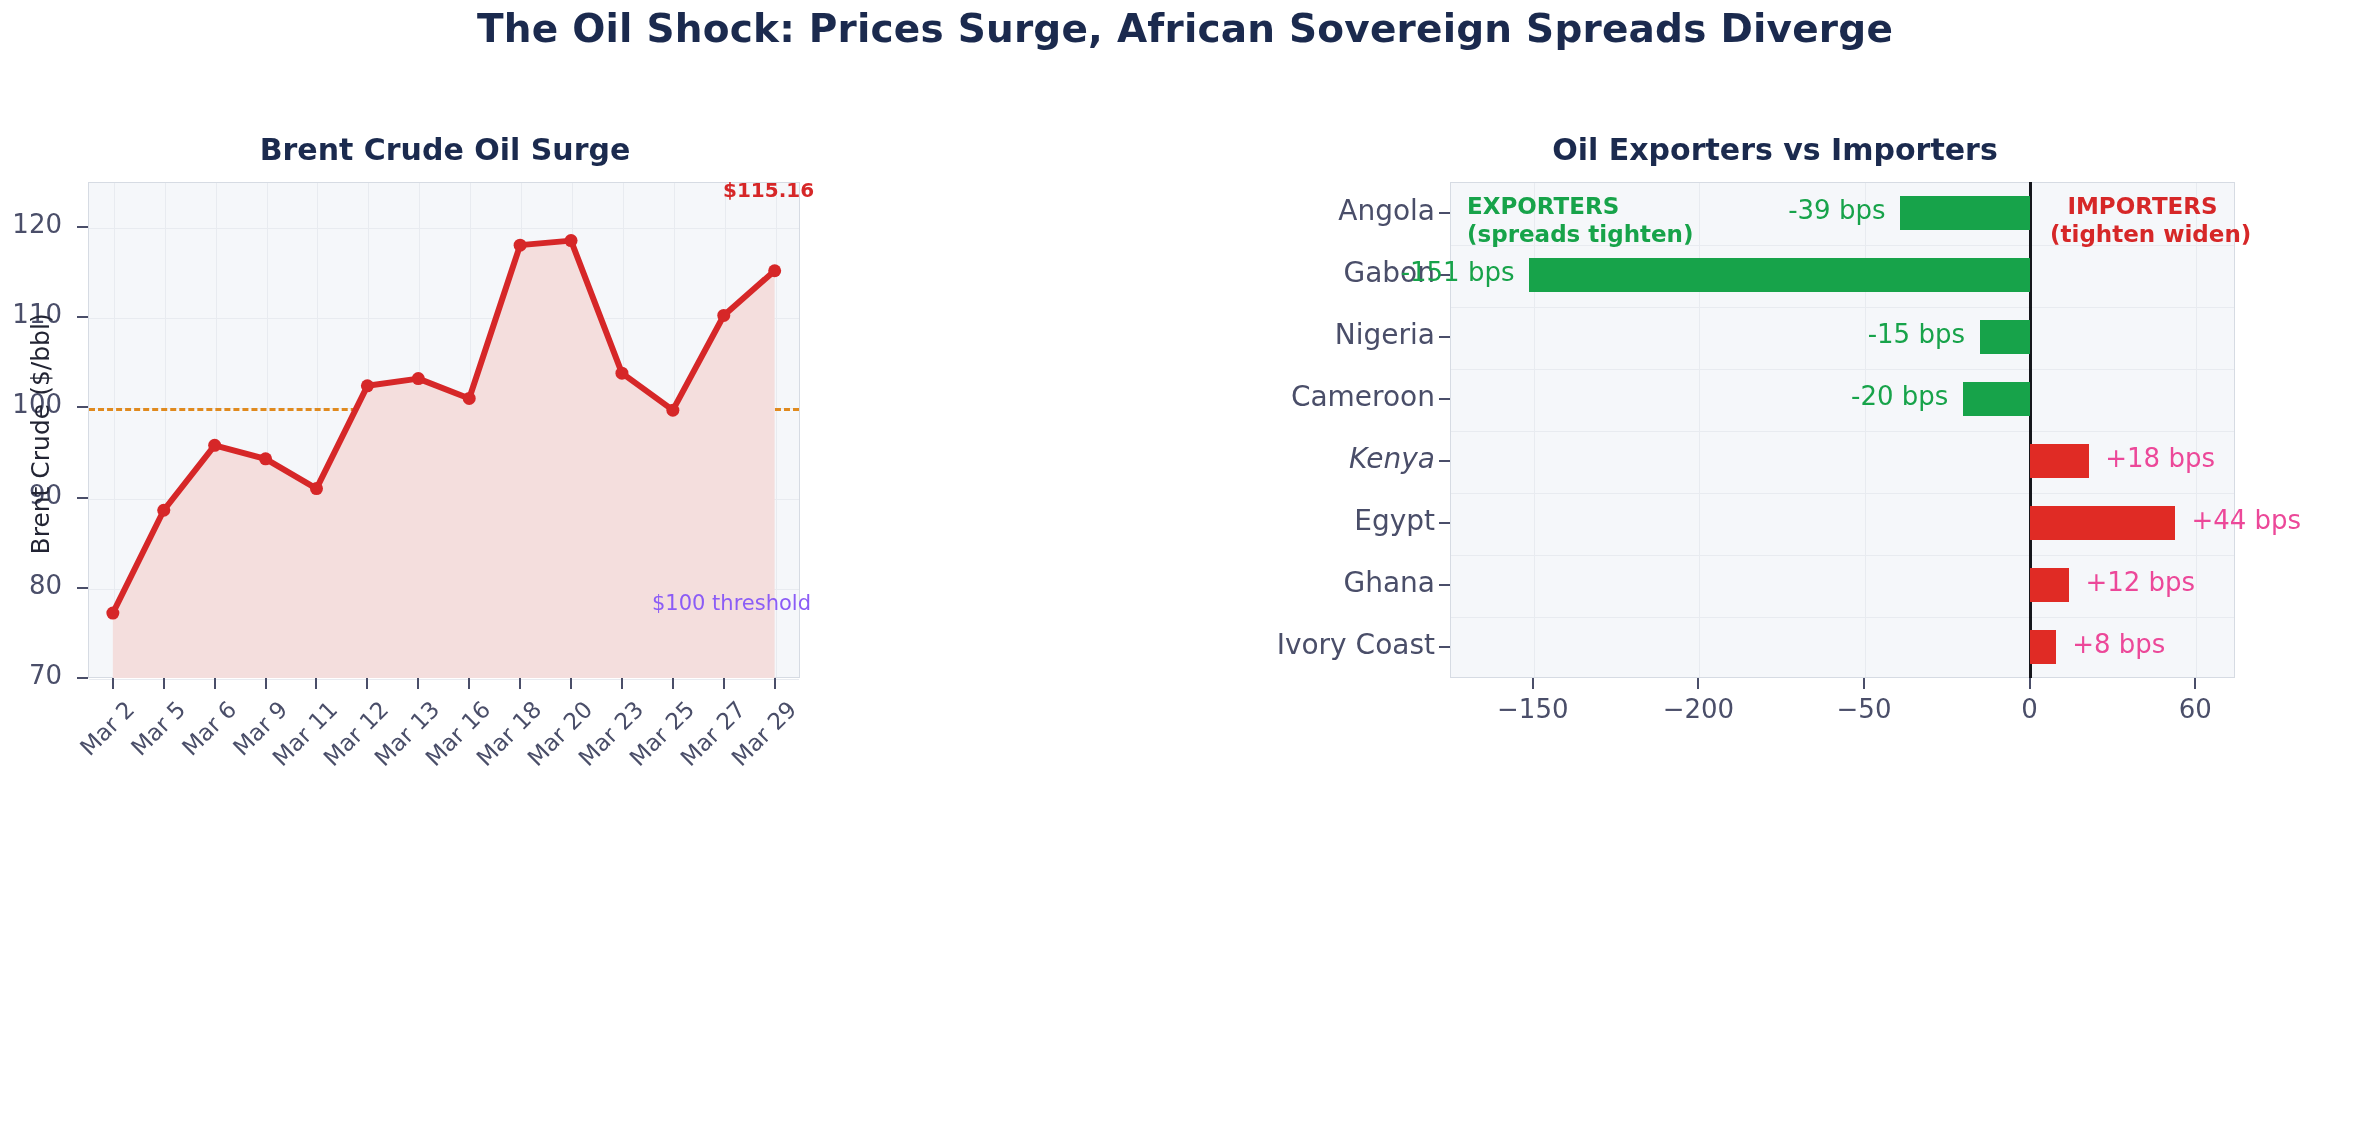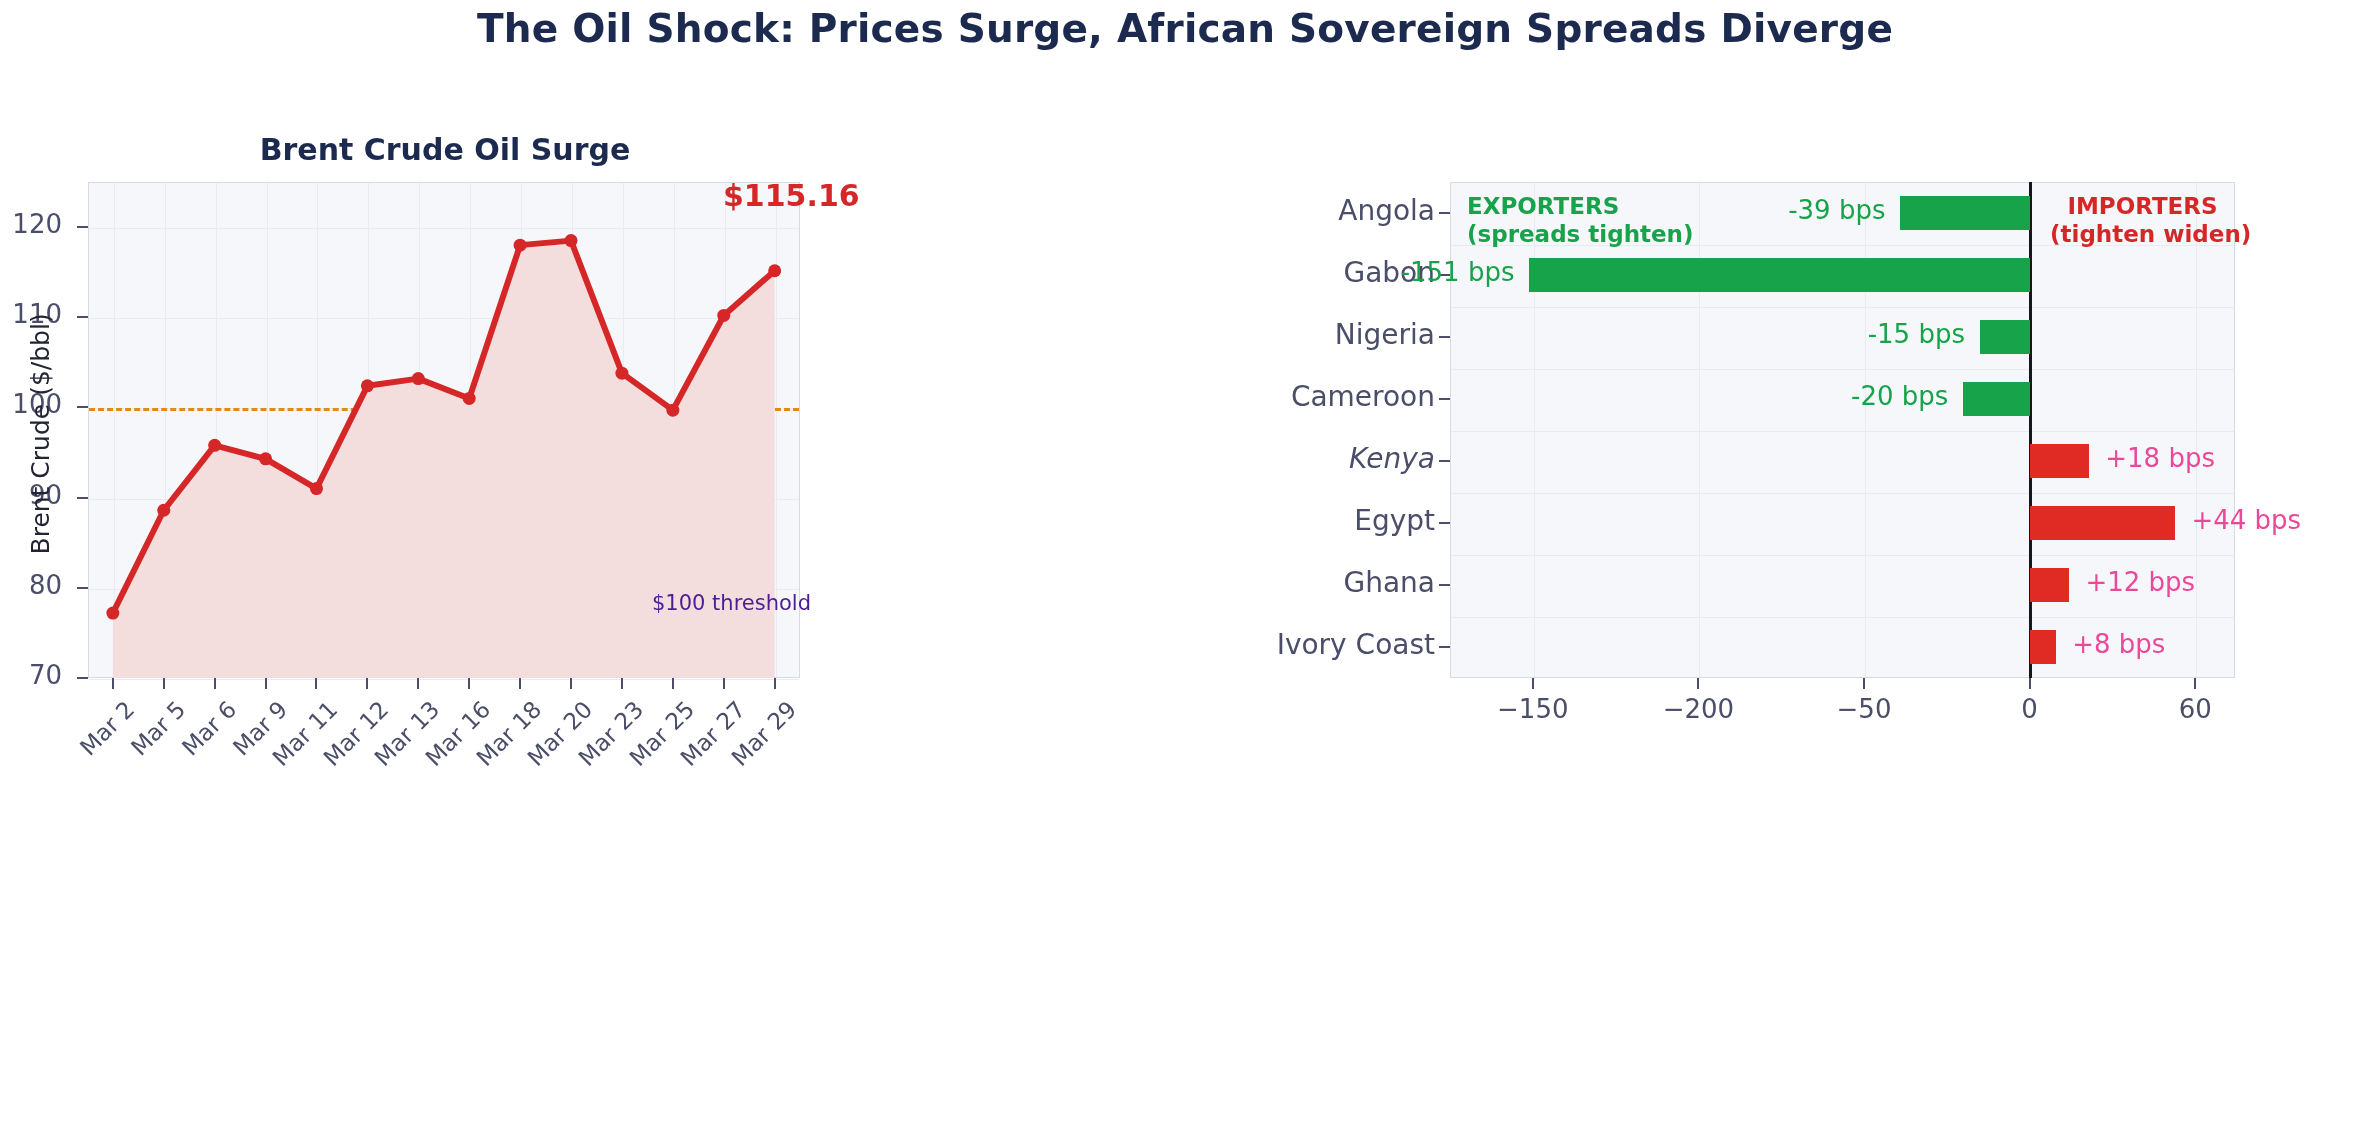--- a/index.html
+++ b/index.html
@@ -27,22 +27,22 @@
 
   .ytick-label{position:absolute;text-align:right;font-size:26px;color:#4a4e69;white-space:nowrap;}
   .ytick-mark{position:absolute;width:11px;height:2px;background:#4a4e69;}
   .xtick-mark{position:absolute;width:2px;height:11px;background:#4a4e69;}
   .xtick-label{position:absolute;font-size:23px;color:#4a4e69;white-space:nowrap;}
   .xtick-rot{transform:rotate(-45deg);transform-origin:right top;text-align:right;}
   .axis-label{position:absolute;font-size:25px;color:#222433;white-space:nowrap;}
   .ylabel-rot{transform:rotate(-90deg);transform-origin:center center;}
 
   
-  .threshold-note{position:absolute;font-size:21px;color:#4c1d95;font-weight:500;white-space:nowrap;}
-  .endpoint-note{position:absolute;font-size:30px;font-weight:bold;color:#d62728;white-space:nowrap;}
+  .threshold-note{position:absolute;font-size:21px;color:#8b5cf6;font-weight:500;white-space:nowrap;}
+  .endpoint-note{position:absolute;font-size:20px;font-weight:bold;color:#d62728;white-space:nowrap;}
 
   
   .bar{position:absolute;}
   .bar-pos{background:#e02b25;}
   .bar-neg{background:#17a34a;}
   .bar-label{position:absolute;font-size:26px;font-weight:normal;white-space:nowrap;}
   .lbl-neg{color:#17a34a;}
   .lbl-pos{color:#ec4899;}
   .zero-line{position:absolute;width:3px;background:#15161c;}
   .side-note{position:absolute;font-size:23px;font-weight:bold;line-height:1.22;white-space:nowrap;}
@@ -141,20 +141,21 @@
         <div class="xtick-label xtick-rot" style="left: 603.764px; top: 696px; width: 128px;">Mar 27</div>
         <div class="xtick-mark" style="left: 773.674px; top: 678px;"></div>
         <div class="xtick-label xtick-rot" style="left: 654.674px; top: 696px; width: 128px;">Mar 29</div>
       </div>
     <div class="axis-label ylabel-rot" style="left:-80px;top:420px;width:240px;text-align:center;">Brent Crude ($/bbl)</div>
     <div class="threshold-note" style="left:652px;top:591px;">$100 threshold</div>
     <div class="endpoint-note" style="left:723px;top:178px;">$115.16</div>
   </div>
 
   <div class="panel" id="right-panel" style="left:1185px;top:0;width:1185px;height:1126px;">
+    <div class="panel-title" style="left:140px;top:132px;width:900px;">Oil Exporters vs Importers</div>
     <div class="plotarea" id="rp-area" style="left:265px;top:182px;width:785px;height:496px;">
         <div class="gridline-v" style="left: 82.8059px;"></div>
         <div class="gridline-v" style="left: 248.418px;"></div>
         <div class="gridline-v" style="left: 414.03px;"></div>
         <div class="gridline-v" style="left: 579.641px;"></div>
         <div class="gridline-v" style="left: 745.253px;"></div>
         <div class="gridline-h" style="top: 62px;"></div>
         <div class="gridline-h" style="top: 124px;"></div>
         <div class="gridline-h" style="top: 186px;"></div>
         <div class="gridline-h" style="top: 248px;"></div>

